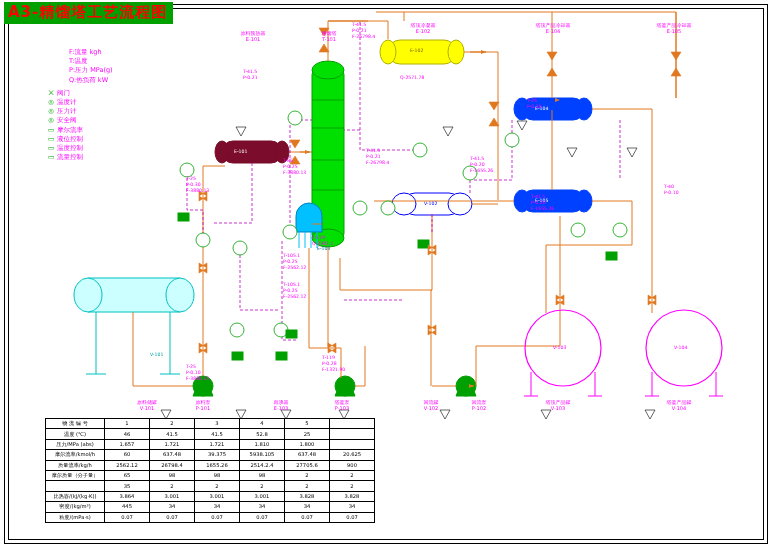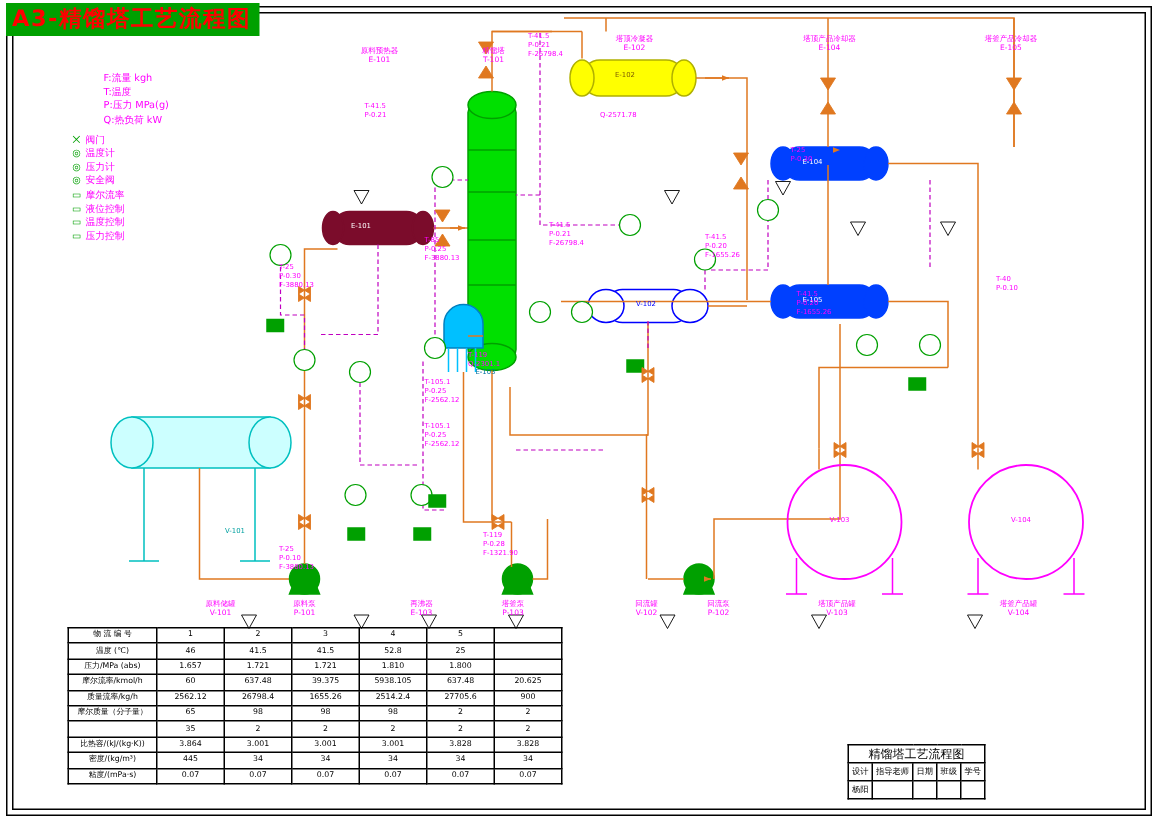--- a/index.html
+++ b/index.html
@@ -41,21 +41,21 @@
     <div class="lg-head row">P:压力 MPa(g)</div>
     <div class="lg-head row">Q:热负荷 kW</div>
     <div style="height:4px"></div>
     <div class="row"><span class="sym">⨉</span><span class="txt">阀门</span></div>
     <div class="row"><span class="sym">◎</span><span class="txt">温度计</span></div>
     <div class="row"><span class="sym">◎</span><span class="txt">压力计</span></div>
     <div class="row"><span class="sym">◎</span><span class="txt">安全阀</span></div>
     <div class="row"><span class="sym">▭</span><span class="txt">摩尔流率</span></div>
     <div class="row"><span class="sym">▭</span><span class="txt">液位控制</span></div>
     <div class="row"><span class="sym">▭</span><span class="txt">温度控制</span></div>
-    <div class="row"><span class="sym">▭</span><span class="txt">压力控制</span></div>
+    <div class="row"><span class="sym">▭</span><span class="txt">流量控制</span></div>
   </div>
 
   <svg width="772" height="548" viewBox="0 0 772 548">
     <defs>
       <marker id="ar" markerWidth="6" markerHeight="6" refX="5" refY="2" orient="auto">
         <path d="M0,0 L5,2 L0,4 z" fill="#e07820"></path>
       </marker>
       <marker id="arm" markerWidth="6" markerHeight="6" refX="5" refY="2" orient="auto">
         <path d="M0,0 L5,2 L0,4 z" fill="#c000c0"></path>
       </marker>
@@ -413,35 +413,14 @@
           <td style="width: 42px;">0.07</td>
           <td style="width: 42px;">0.07</td>
           <td style="width: 42px;">0.07</td>
           <td style="width: 42px;">0.07</td>
           <td style="width: 42px;">0.07</td>
           <td style="width: 42px;">0.07</td>
         </tr>
       </tbody>
     </table>
 
-  <table class="tb">
-    <tbody>
-      <tr>
-          <td colspan="5" class="tb-title">精馏塔工艺流程图</td>
-        </tr>
-      <tr>
-        <td>设计</td>
-        <td>指导老师</td>
-        <td>日期</td>
-        <td>班级</td>
-        <td>学号</td>
-      </tr>
-      <tr>
-        <td>杨阳</td>
-        <td></td>
-        <td></td>
-        <td></td>
-        <td></td>
-      </tr>
-    </tbody>
-  </table>
 
 </div>
 
 </body></html>

